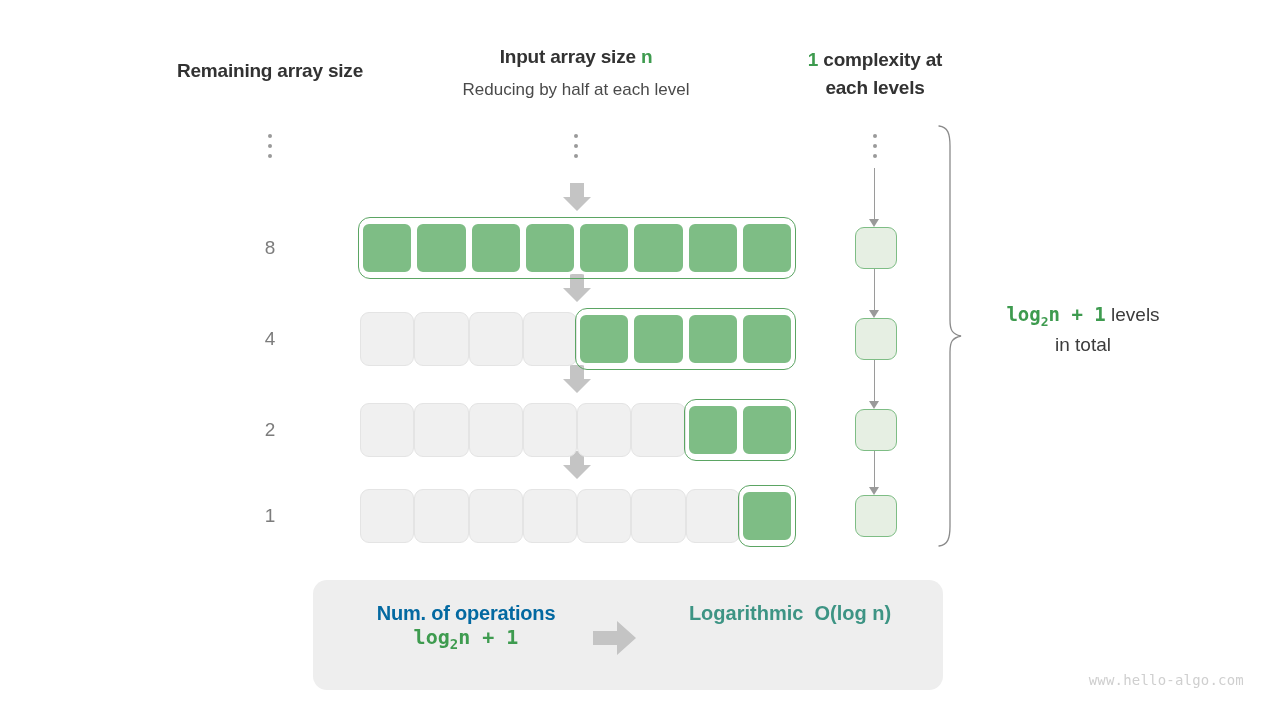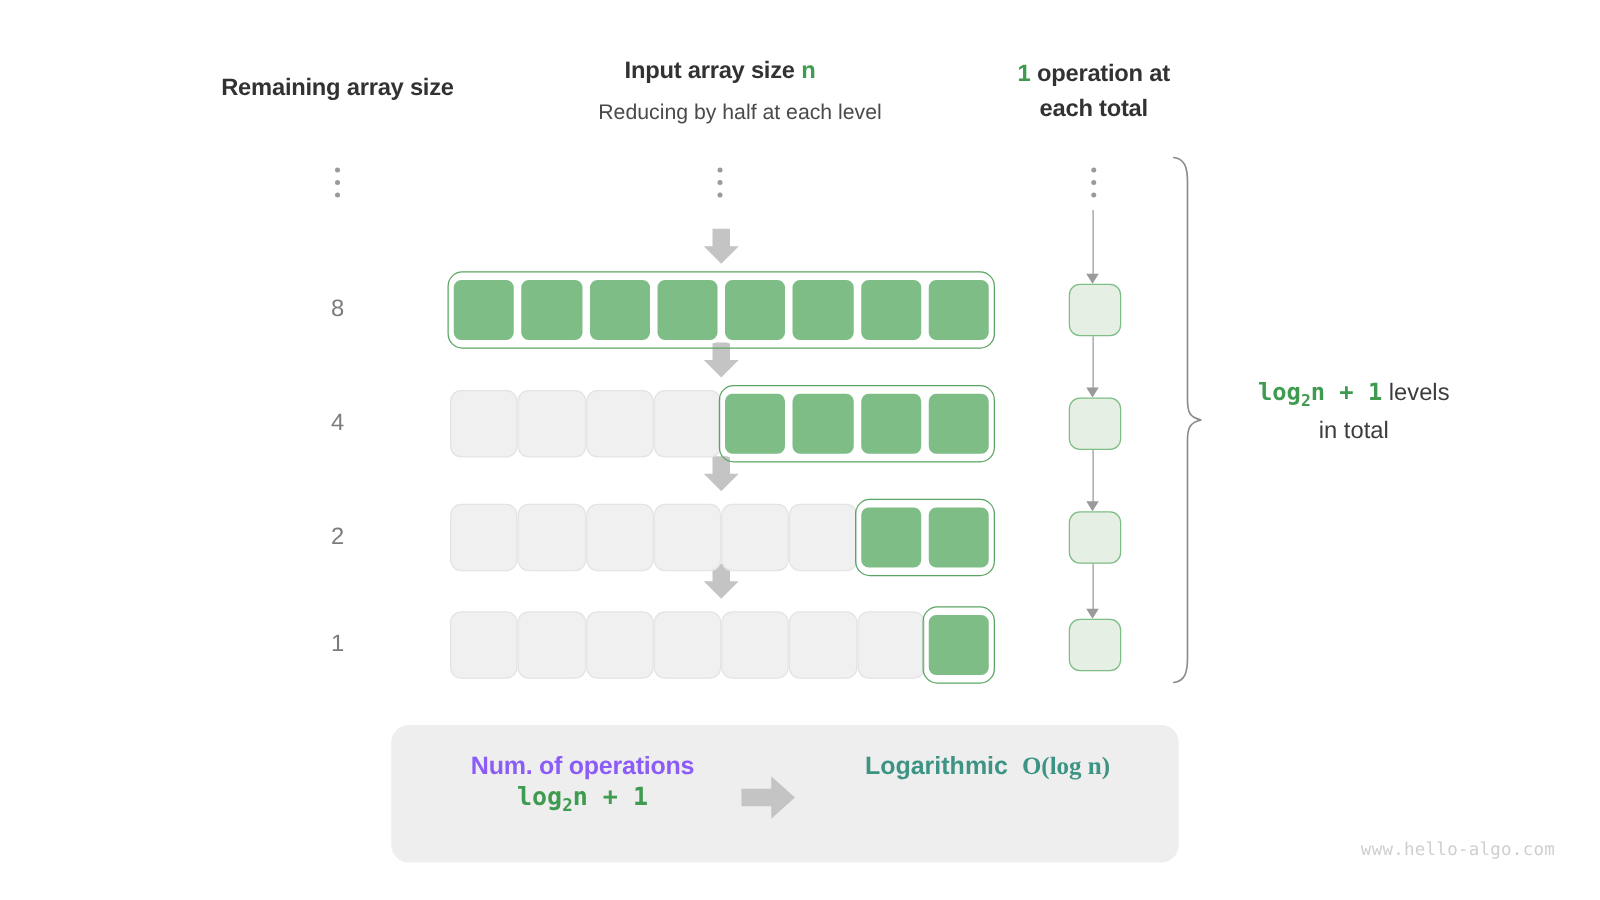--- a/index.html
+++ b/index.html
@@ -32,21 +32,21 @@
   }
   #hdr-mid {
     left: 416px;
     top: 46px;
     width: 320px;
     font-size: 19px;
     letter-spacing: -0.2px;
   }
   #hdr-mid-sub {
     position: absolute;
-    left: 432px;
+    left: 416px;
     top: 80px;
     width: 320px;
     text-align: center;
     font-size: 17px;
     font-weight: normal;
     color: #4a4a4a;
   }
   #hdr-right {
     left: 775px;
     top: 46px;
@@ -193,39 +193,39 @@
     position: absolute;
     top: 22px;
     width: 270px;
     text-align: center;
   }
   #sum-left  { left: 18px; }
   #sum-right { left: 342px; }
   .sum-title {
     font-size: 20px;
     font-weight: bold;
-    color: #8b5cf6;
+    color: #0369a1;
     letter-spacing: -0.2px;
   }
   .sum-value {
     margin-top: 0;
     font-size: 20px;
     font-weight: bold;
   }
   .val-green {
     font-family: "DejaVu Sans Mono", monospace;
     color: #3e9b4f;
   }
   .val-green sub { font-size: 14px; }
   .val-teal {
     color: #3d9484;
     font-family: "Liberation Sans", sans-serif;
   }
   .val-teal .mono {
-    font-family: Liberation Serif, serif;
+    font-family: Liberation Sans, sans-serif;
   }
   #sum-arrow {
     position: absolute;
     left: 593px;
     top: 620px;
     width: 44px;
     height: 36px;
   }
 
   
@@ -243,22 +243,22 @@
 <body>
 
 <div class="hdr" id="hdr-left">Remaining array size</div>
 
 <div class="hdr" id="hdr-mid">
   <span>Input array size </span><span class="accent">n</span>
 </div>
 <div id="hdr-mid-sub">Reducing by half at each level</div>
 
 <div class="hdr" id="hdr-right">
-  <span class="accent">1</span><span> operation at</span><br>
-  <span>each total</span>
+  <span class="accent">1</span><span> complexity at</span><br>
+  <span>each levels</span>
 </div>
 
 <div class="vdots" id="dots-left">
   <i></i>
     <i></i>
     <i></i>
 </div>
 <div class="vdots" id="dots-mid">
   <i></i>
     <i></i>

